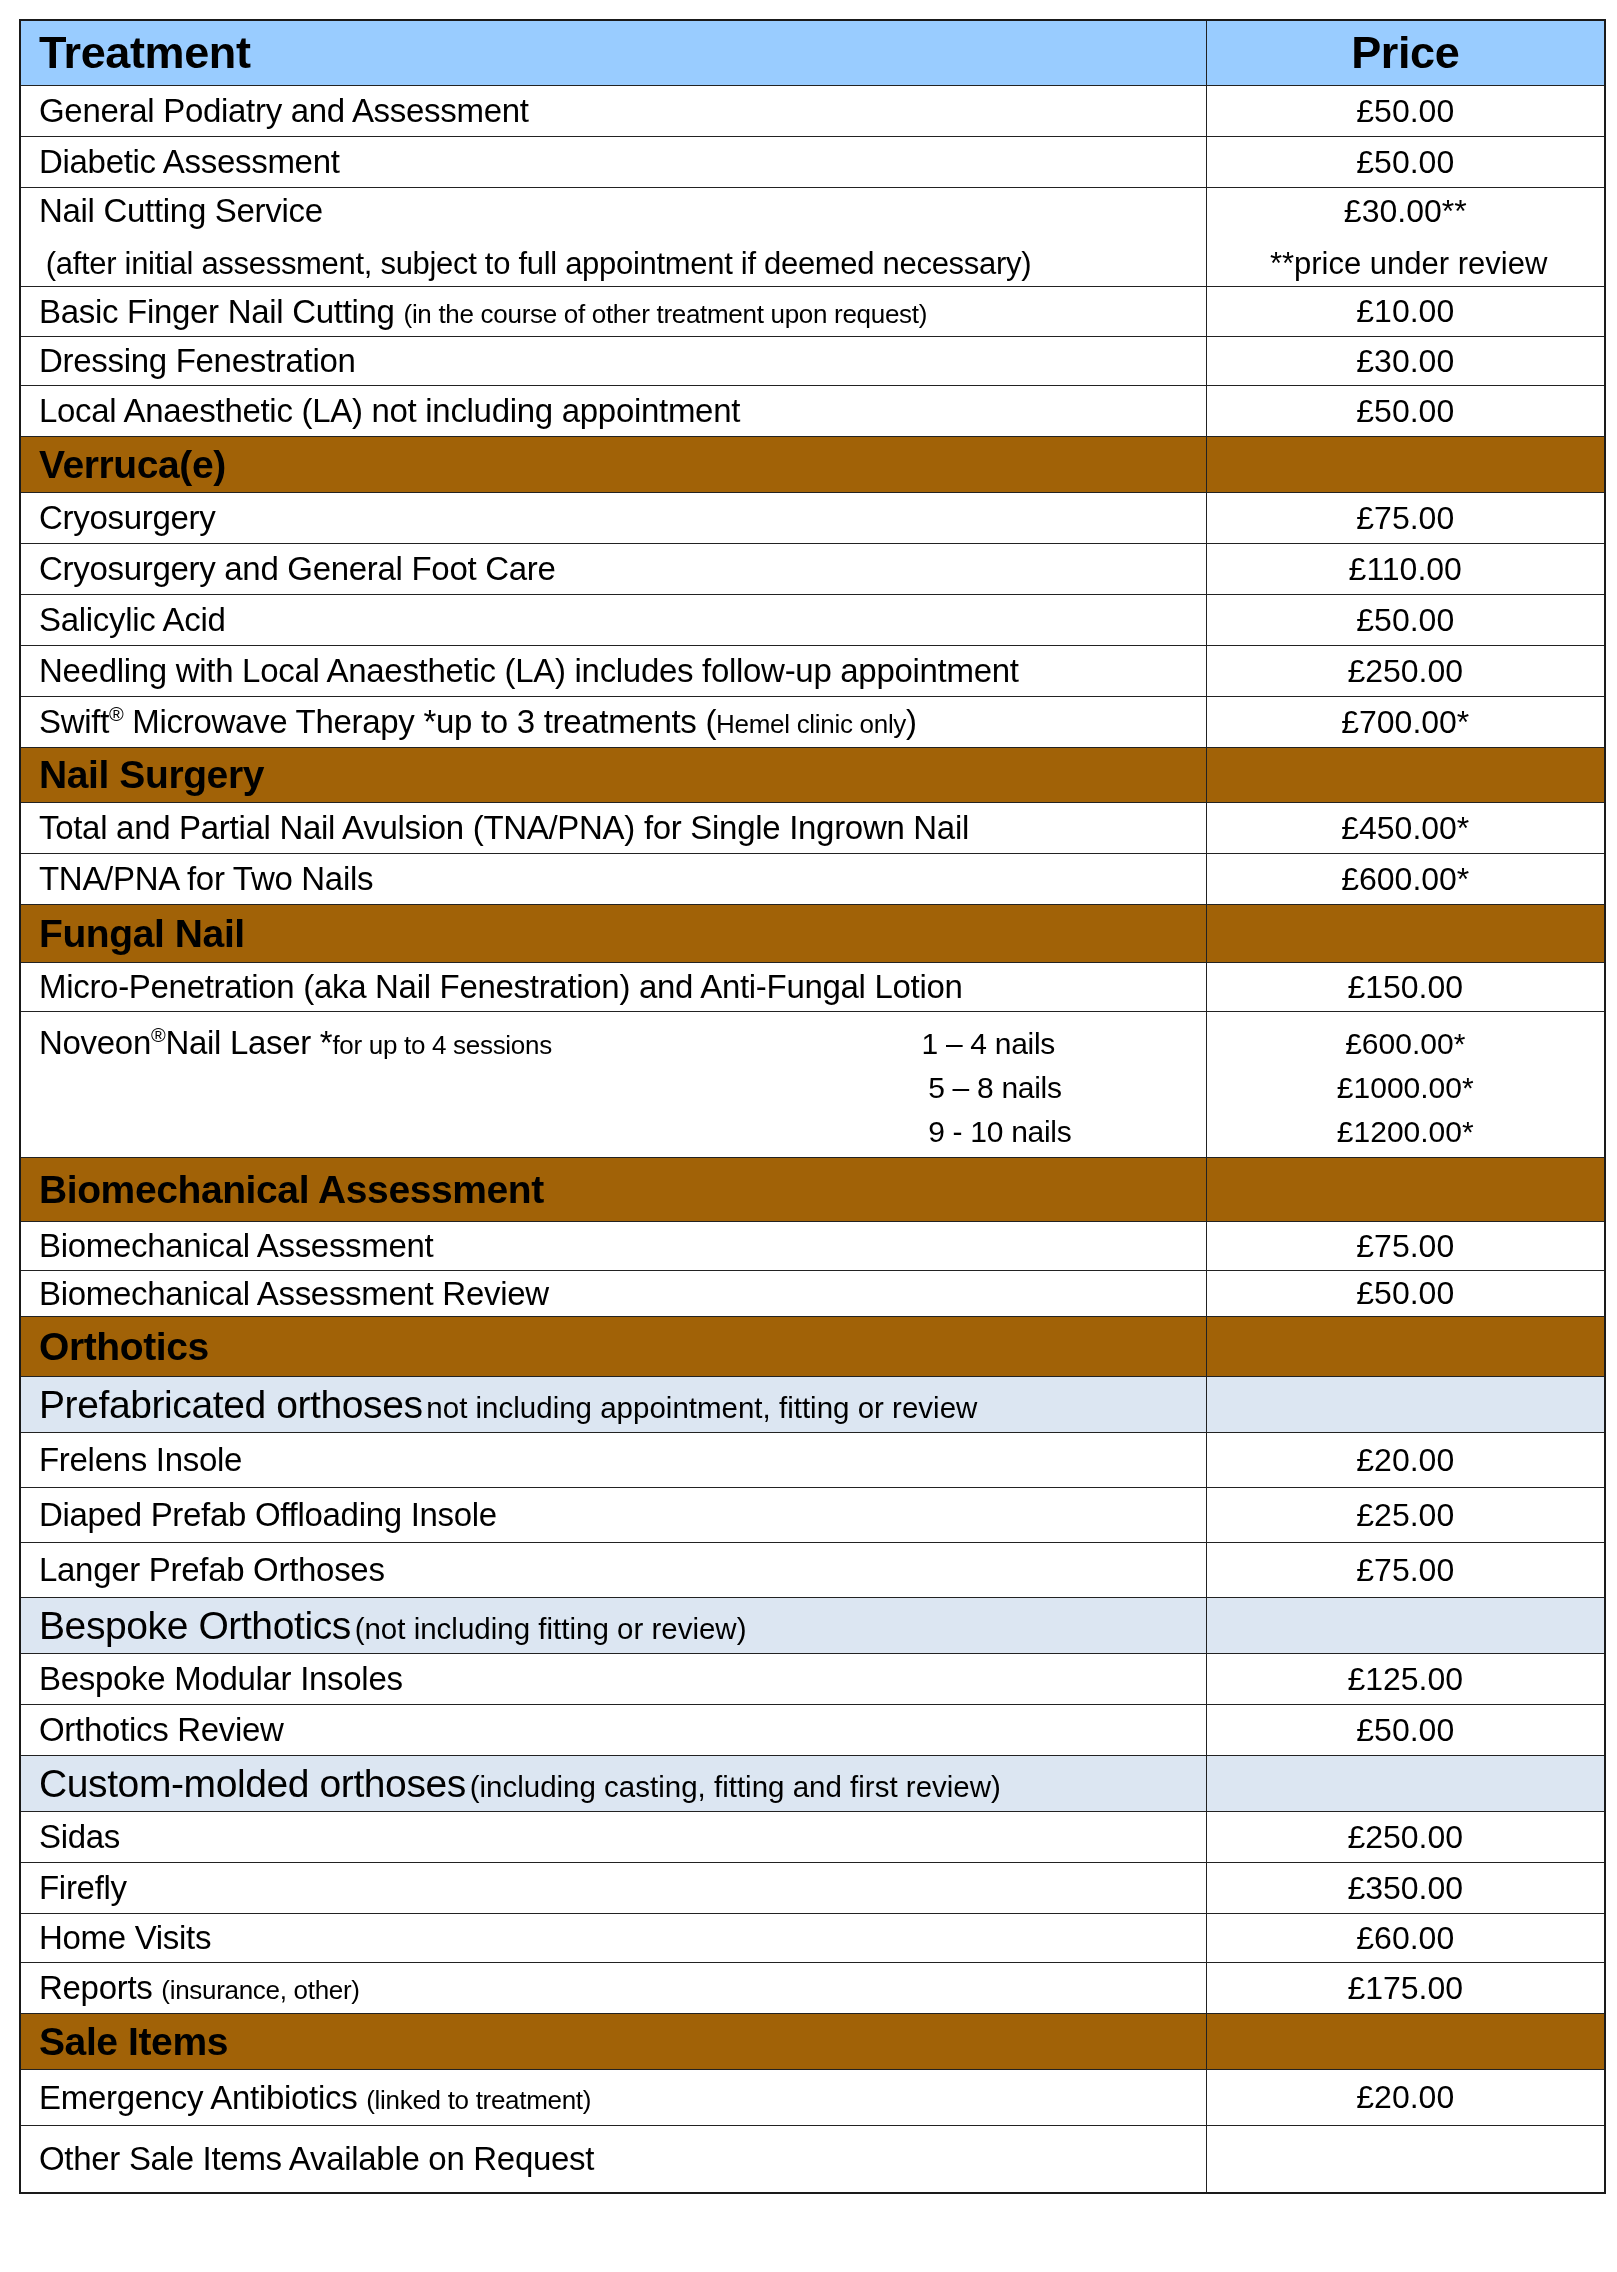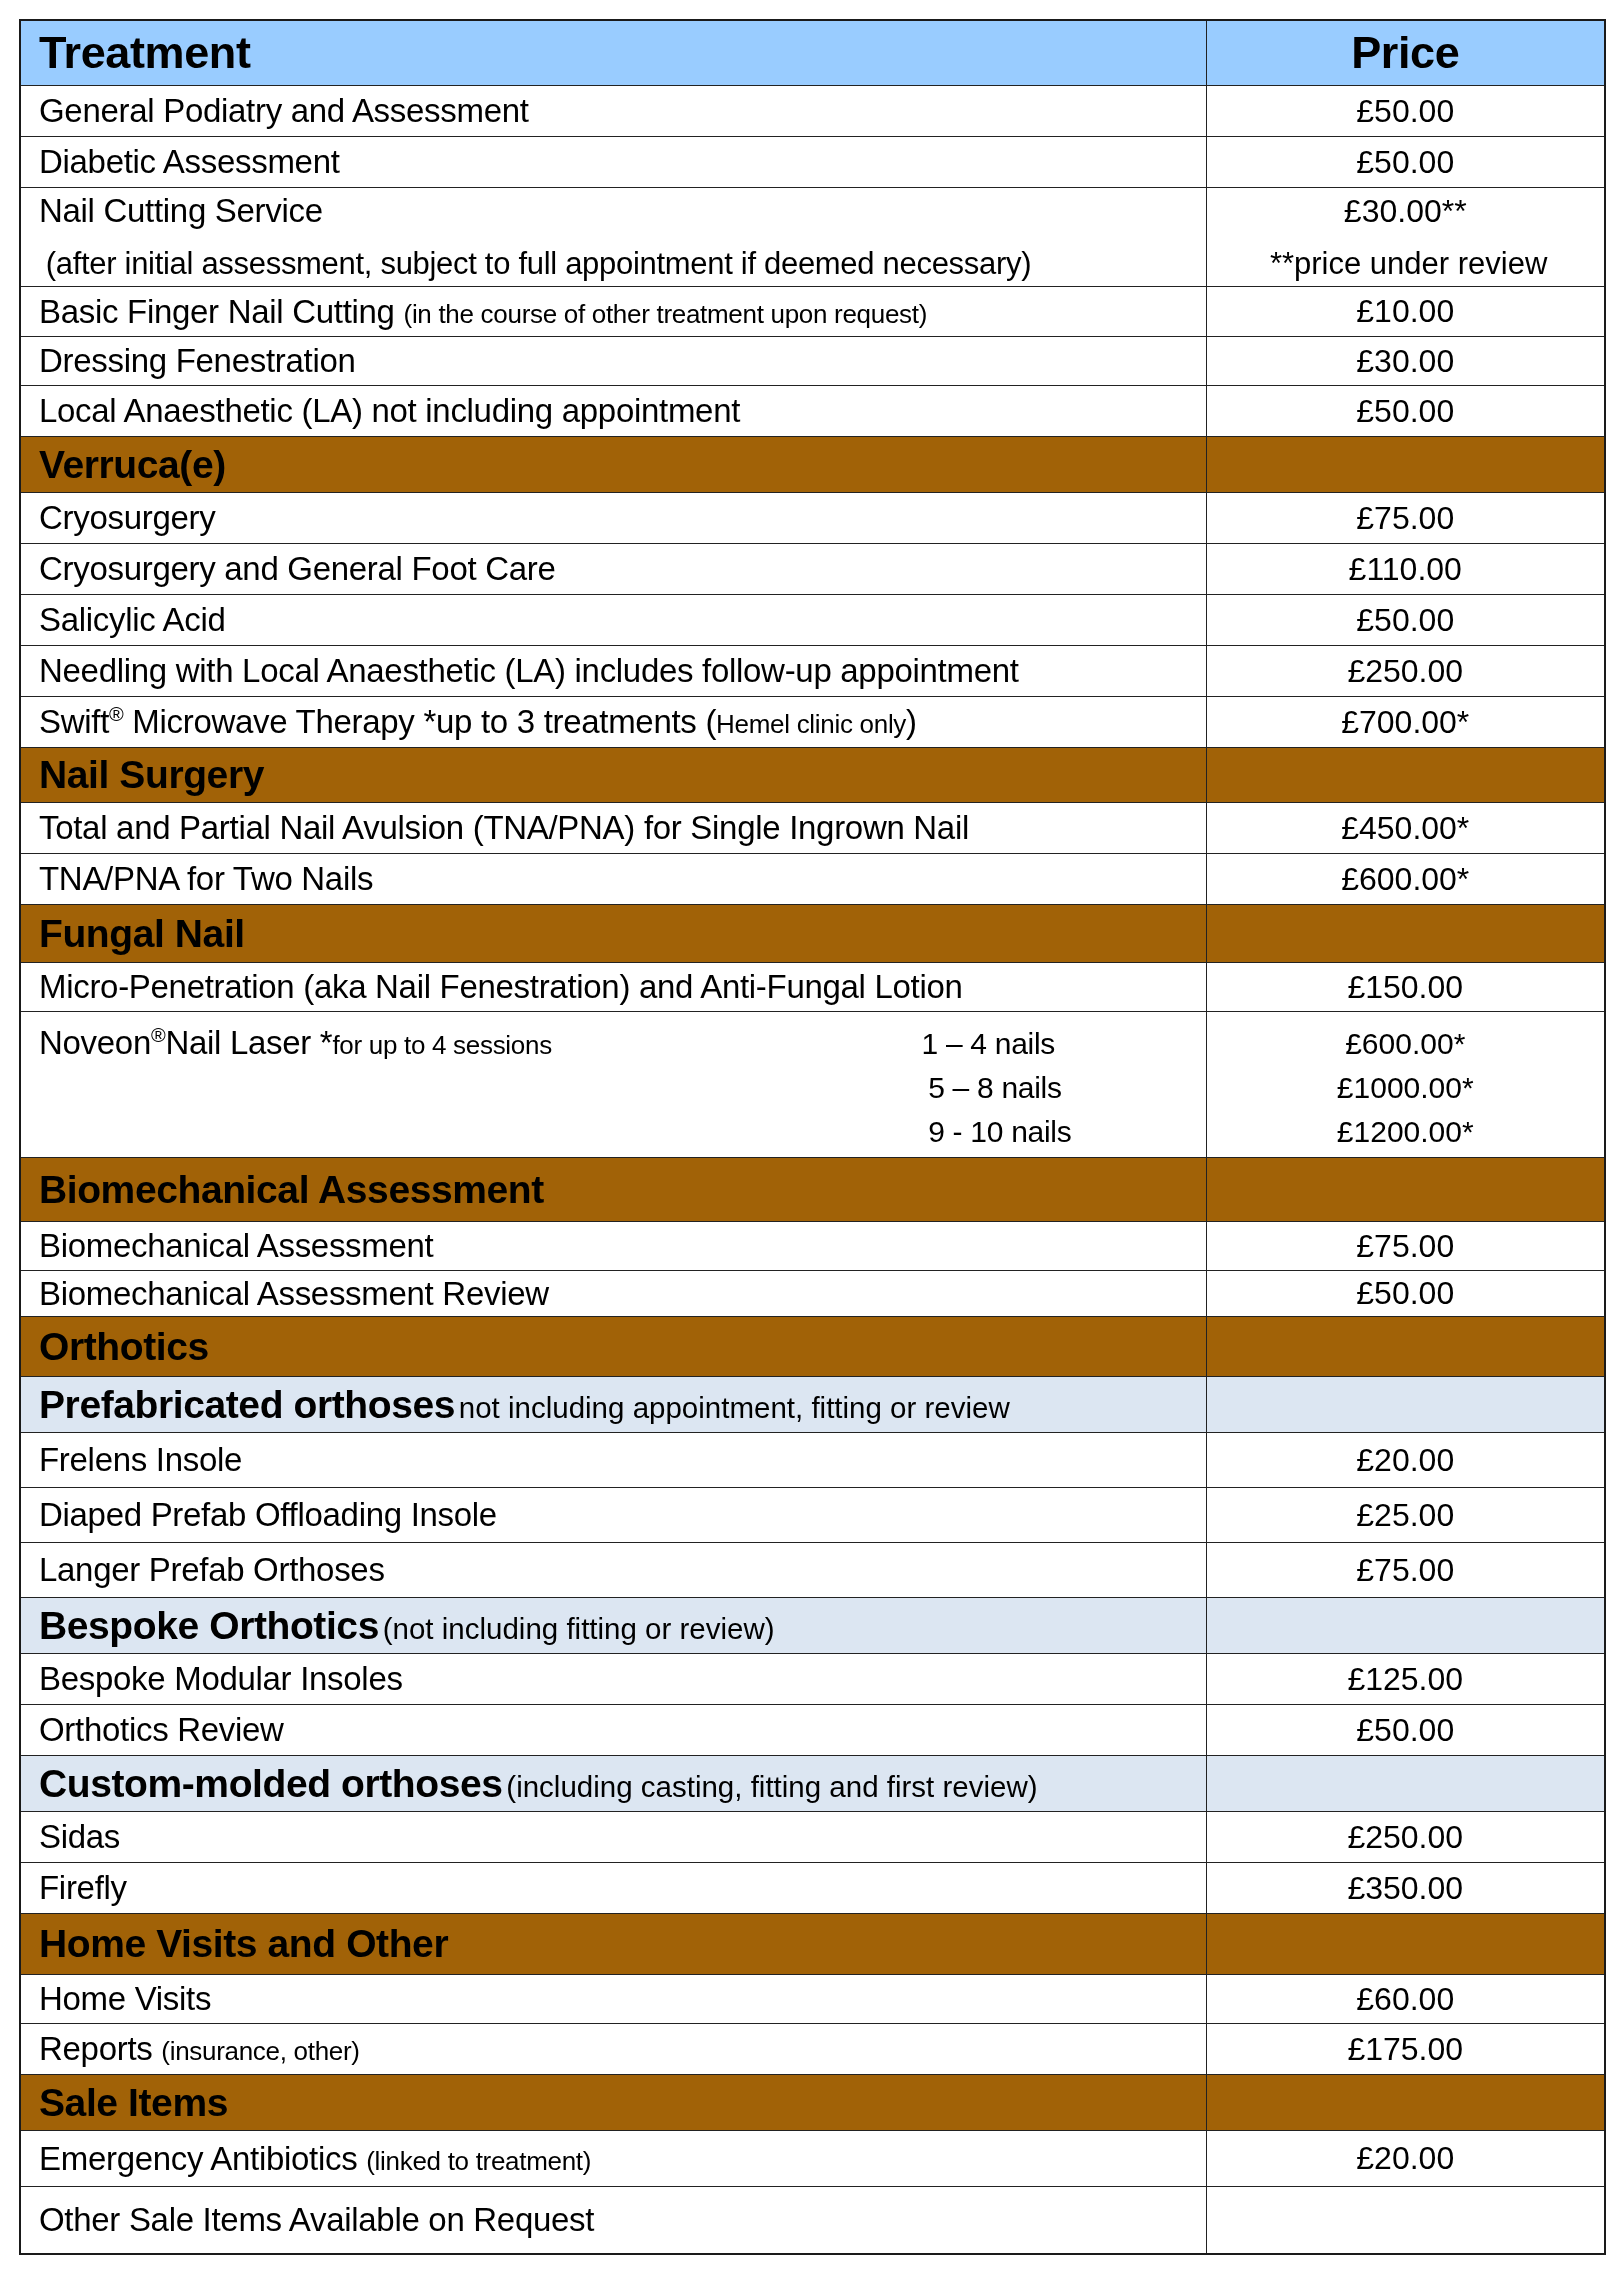--- a/index.html
+++ b/index.html
@@ -54,21 +54,21 @@
   tr.section-row td {
     background: #a16207;
     font-weight: bold;
     font-size: 39px;
     letter-spacing: -0.4px;
   }
   tr.sub-row td {
     background: #dce6f2;
   }
   tr.sub-row td .sub-title {
-    font-weight: bold;
+    font-weight: normal;
     font-size: 39px;
     letter-spacing: -0.4px;
   }
   .note-small {
     font-size: 26px;
     font-weight: normal;
     letter-spacing: -0.3px;
   }
   .note-mid {
     font-size: 29.5px;
@@ -275,24 +275,20 @@
   </tr>
   <tr style="height:51px">
     <td class="treat">Sidas</td>
     <td class="price">£250.00</td>
   </tr>
   <tr style="height:51px">
     <td class="treat">Firefly</td>
     <td class="price">£350.00</td>
   </tr>
 
-  <tr class="section-row" style="height:61px">
-    <td>Home Visits and Other</td>
-    <td></td>
-  </tr>
   <tr style="height:49px">
     <td class="treat">Home Visits</td>
     <td class="price">£60.00</td>
   </tr>
   <tr style="height:51px">
     <td class="treat">
       <span>Reports</span>
       <span class="note-small">(insurance, other)</span>
     </td>
     <td class="price">£175.00</td>

